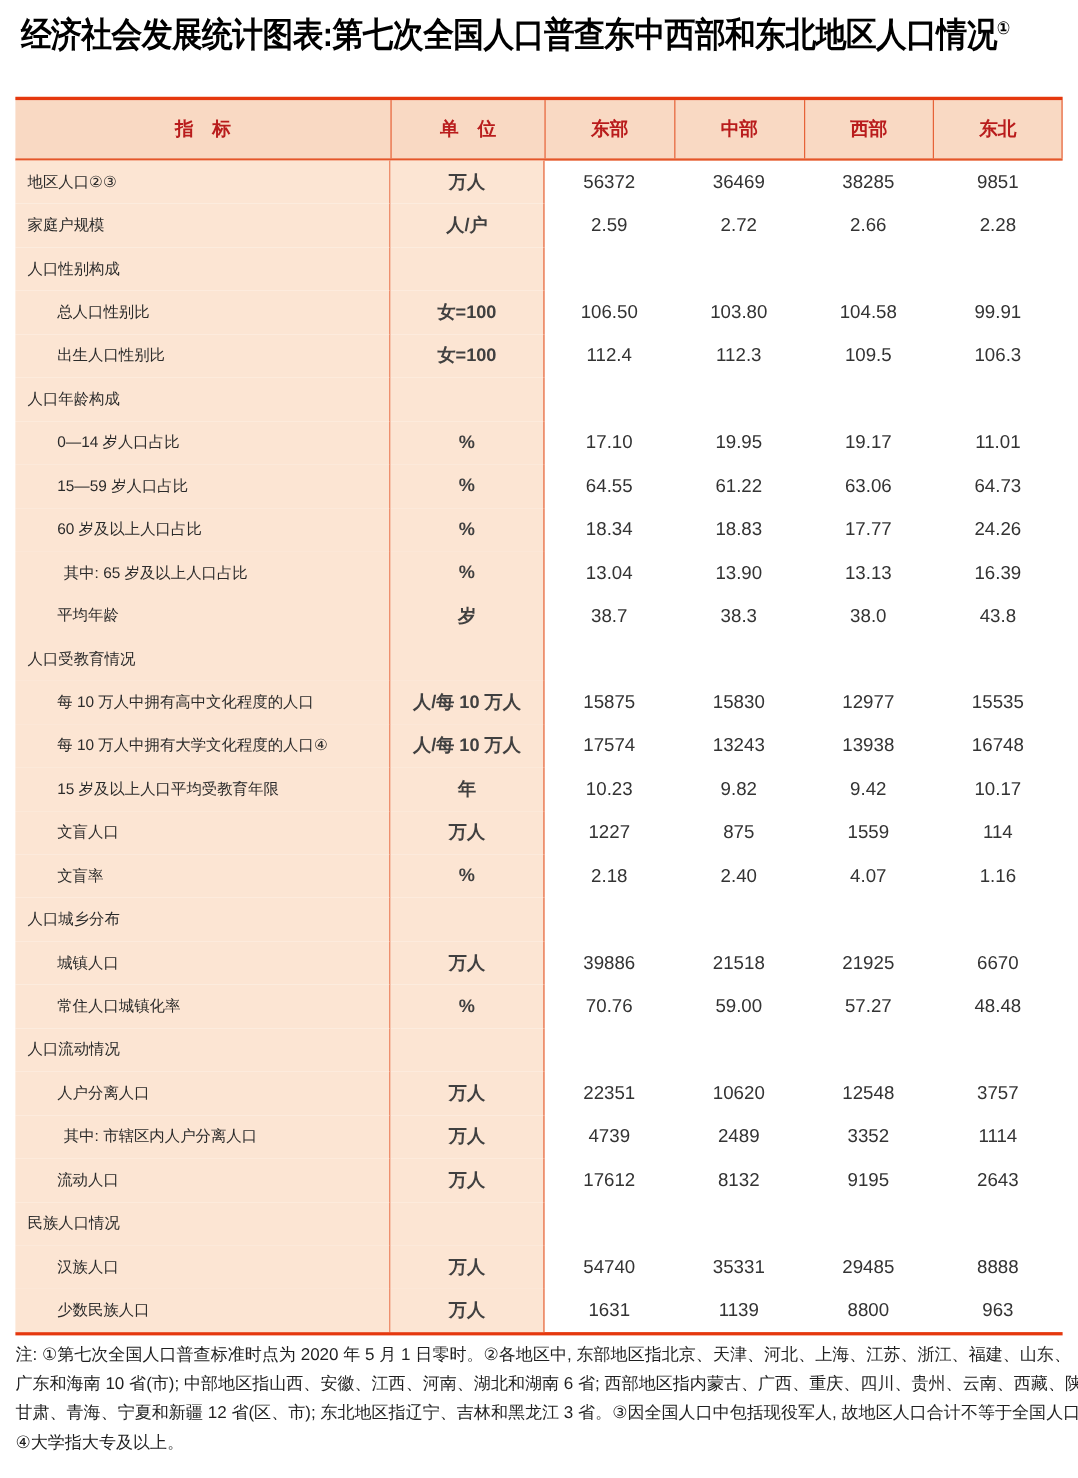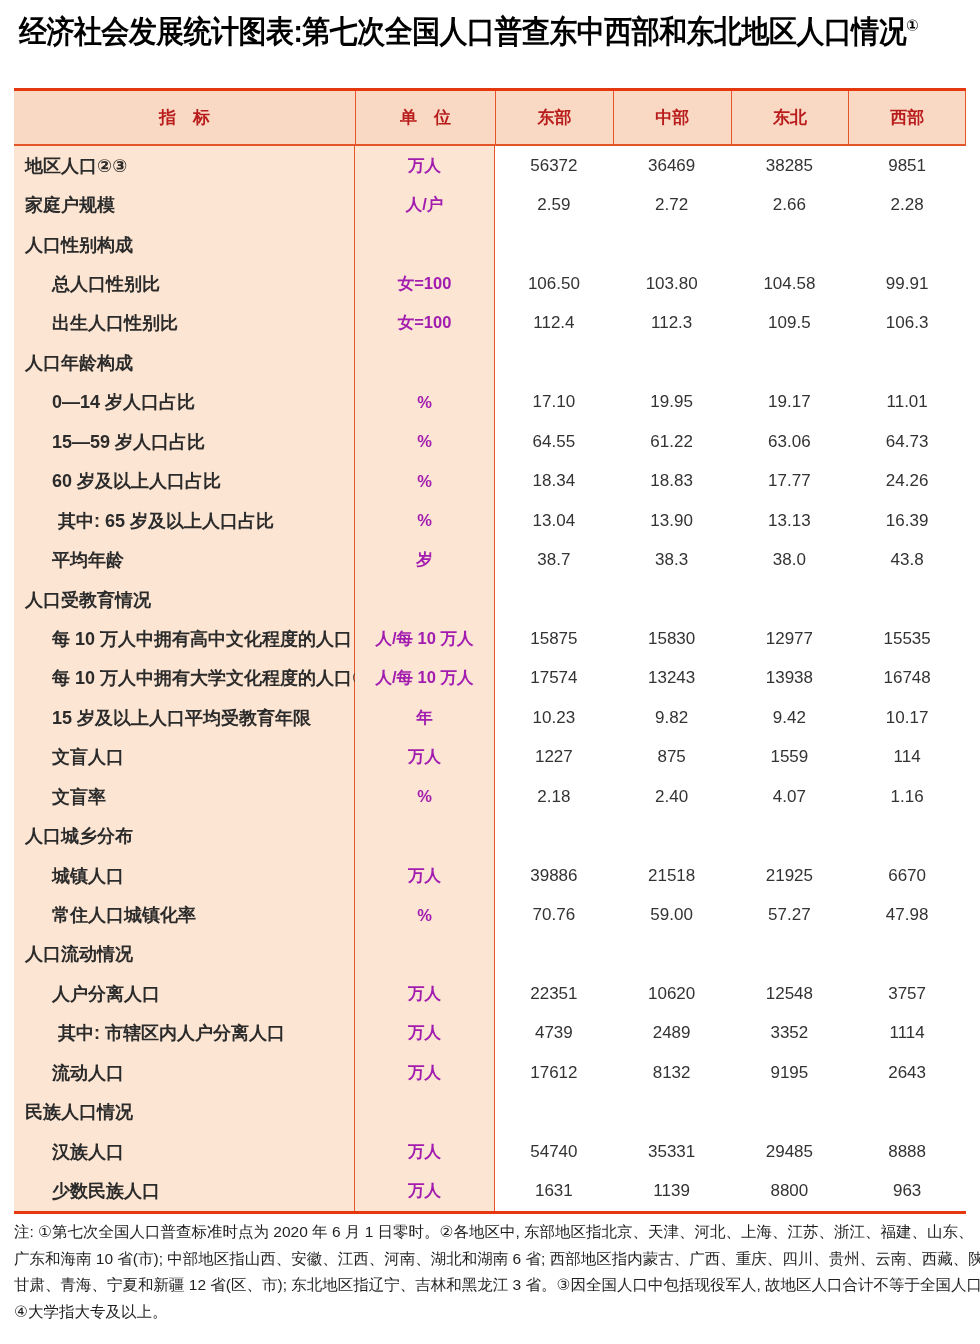--- a/index.html
+++ b/index.html
@@ -19,50 +19,50 @@
   .th:last-child{border-right:1px solid var(--border-orange,#e4562a);}
   .col-ind{width:341px;}
   .col-unit{width:140px;}
   .col-val{width:117.75px;}
 
   .tbody{border-bottom:3px solid var(--line-red,#e5380e);}
   .row{display:flex;height:39.45px;box-sizing:border-box;}
   .cell-label{width:341px;height:100%;background:var(--label-bg,#fce5d3);
               border-right:1px solid var(--border-orange,#e4562a);
               display:flex;align-items:center;box-sizing:border-box;
-              font-size:18px;font-weight:700;color:#2b2b2b;white-space:nowrap;}
+              font-size:14px;font-weight:400;color:#2b2b2b;white-space:nowrap;}
   .ind-0{padding-left:11px;}
   .ind-1{padding-left:38px;}
   .ind-2{padding-left:44px;}
   .cell-unit{width:140px;height:100%;background:var(--label-bg,#fce5d3);
              border-right:1px solid var(--border-orange,#e4562a);
              display:flex;align-items:center;justify-content:center;box-sizing:border-box;
-             font-size:16.5px;font-weight:600;color:#a21caf;white-space:nowrap;}
+             font-size:16.5px;font-weight:600;color:#404040;white-space:nowrap;}
   .cell-val{width:117.75px;display:flex;align-items:center;justify-content:center;
             font-size:17px;font-weight:400;color:#333;box-sizing:border-box;}
 
   .notes{position:absolute;left:14px;top:1219px;width:952px;font-size:15.5px;line-height:26.5px;color:#1f1f1f;}
   .notes .note-line{white-space:nowrap;}
   .provider{position:absolute;right:14px;top:1387px;font-size:16.5px;color:#1f1f1f;}
 </style>
 </head>
 <body>
 
 <div class="page">
 
   <h1 class="title"><span class="tscale"><span>经济社会发展统计图表:第七次全国人口普查东中西部和东北地区人口情况</span><sup>①</sup></span></h1>
 
   <div class="table">
     <div class="thead">
       <div class="th col-ind">指　标</div>
       <div class="th col-unit">单　位</div>
       <div class="th col-val">东部</div>
       <div class="th col-val">中部</div>
+      <div class="th col-val">西部</div>
       <div class="th col-val">东北</div>
-      <div class="th col-val">西部</div>
     </div>
     <div class="tbody" id="tbody">
         <div class="row">
           <div class="cell-label ind-0">地区人口②③</div>
           <div class="cell-unit">万人</div>
           <div class="cell-val">56372</div>
           <div class="cell-val">36469</div>
           <div class="cell-val">38285</div>
           <div class="cell-val">9851</div>
         </div>
@@ -209,21 +209,21 @@
           <div class="cell-val">21518</div>
           <div class="cell-val">21925</div>
           <div class="cell-val">6670</div>
         </div>
         <div class="row">
           <div class="cell-label ind-1">常住人口城镇化率</div>
           <div class="cell-unit">%</div>
           <div class="cell-val">70.76</div>
           <div class="cell-val">59.00</div>
           <div class="cell-val">57.27</div>
-          <div class="cell-val">47.98</div>
+          <div class="cell-val">48.48</div>
         </div>
         <div class="row">
           <div class="cell-label ind-0">人口流动情况</div>
           <div class="cell-unit"></div>
           <div class="cell-val"></div>
           <div class="cell-val"></div>
           <div class="cell-val"></div>
           <div class="cell-val"></div>
         </div>
         <div class="row">
@@ -271,21 +271,21 @@
           <div class="cell-unit">万人</div>
           <div class="cell-val">1631</div>
           <div class="cell-val">1139</div>
           <div class="cell-val">8800</div>
           <div class="cell-val">963</div>
         </div>
       </div>
   </div>
 
   <div class="notes">
-    <div class="note-line">注: ①第七次全国人口普查标准时点为 2020 年 6 月 1 日零时。②各地区中, 东部地区指北京、天津、河北、上海、江苏、浙江、福建、山东、</div>
+    <div class="note-line">注: ①第七次全国人口普查标准时点为 2020 年 5 月 1 日零时。②各地区中, 东部地区指北京、天津、河北、上海、江苏、浙江、福建、山东、</div>
     <div class="note-line">广东和海南 10 省(市); 中部地区指山西、安徽、江西、河南、湖北和湖南 6 省; 西部地区指内蒙古、广西、重庆、四川、贵州、云南、西藏、陕西、</div>
     <div class="note-line">甘肃、青海、宁夏和新疆 12 省(区、市); 东北地区指辽宁、吉林和黑龙江 3 省。③因全国人口中包括现役军人, 故地区人口合计不等于全国人口。</div>
     <div class="note-line">④大学指大专及以上。</div>
   </div>
 
   <div class="provider">（国家统计局提供）</div>
 
 </div>
 
 </body></html>

